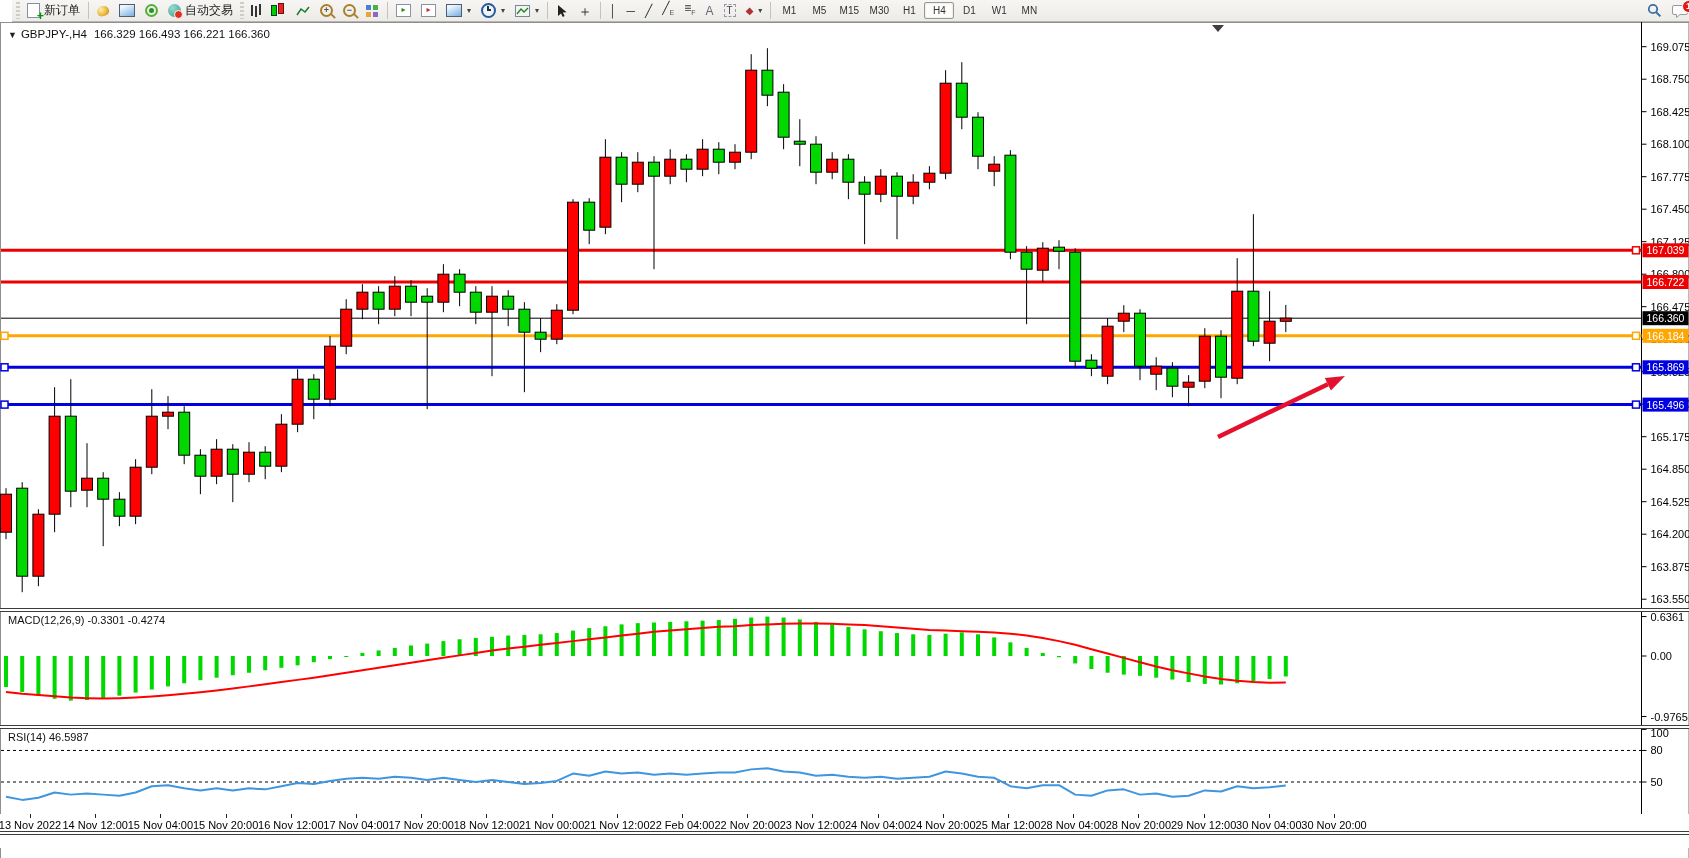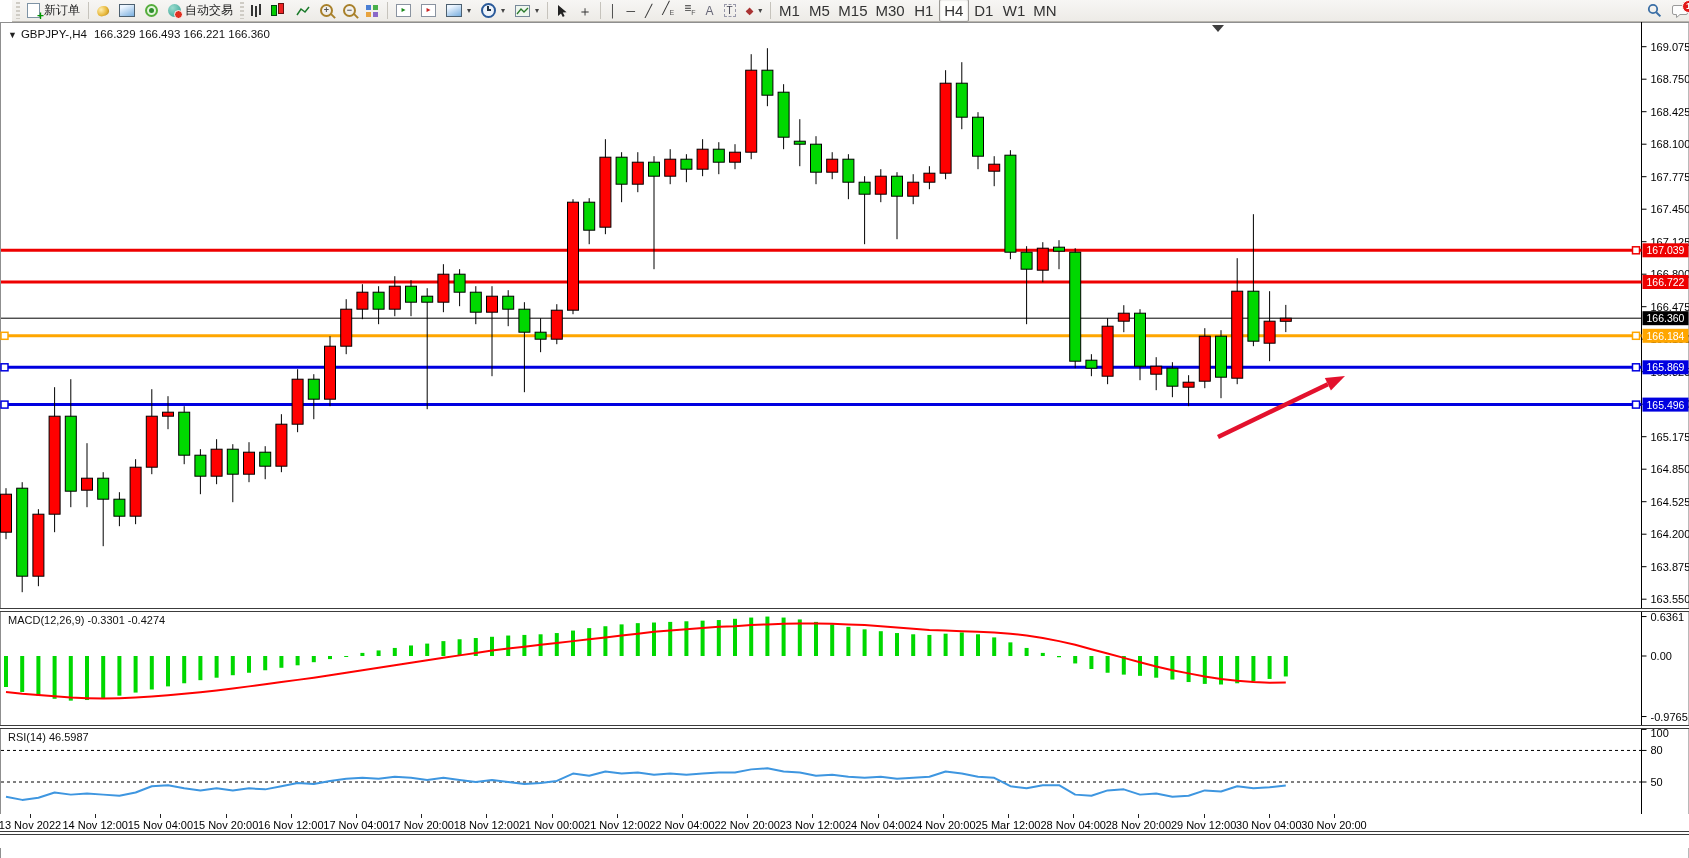--- a/index.html
+++ b/index.html
@@ -27,21 +27,21 @@
   .i-zoom{width:9px;height:9px;border:2px solid #a8802a;border-radius:50%;color:#555;font:bold 9px/8px "Liberation Sans",sans-serif;text-align:center;}
   .i-zoom::after{content:'';position:absolute;width:6px;height:2px;background:#a8802a;right:-5px;bottom:-2px;transform:rotate(45deg);}
   .i-tile{width:5px;height:5px;background:#4a7fd4;box-shadow:7px 0 0 #49b04a,0 7px 0 #e8a33d,7px 7px 0 #8a68c8;margin:0 8px 7px 0;}
   .i-frame{width:13px;height:11px;border:1px solid #8a93a0;background:#fff;font-size:8px;line-height:10px;text-align:center;}
   .i-clock{width:11px;height:11px;border:2px solid #2a5a9a;border-radius:50%;background:#eef4fc;}
   .i-clock::before{content:'';position:absolute;left:4px;top:4px;width:4px;height:2px;background:#234;}
   .i-clock::after{content:'';position:absolute;left:4px;top:1px;width:2px;height:4px;background:#234;}
   .i-glyph{font-size:12px;color:#333;line-height:14px;}
   .i-glyph sub{font-size:7px;color:#555;}
   .i-label{border:1px dashed #99a;font-size:10px;color:#445;padding:0 2px;line-height:11px;}
-  .tf{min-width:22px;text-align:center;font-size:15px;color:#333;padding:2px 3px;border:1px solid transparent;border-radius:2px;}
+  .tf{min-width:22px;text-align:center;font-size:10px;color:#333;padding:2px 3px;border:1px solid transparent;border-radius:2px;}
   .tf.active{background:#fdfdfb;border-color:#9a9894;box-shadow:inset 0 0 2px #cfcdc8;}
   .badge{position:absolute;top:-4px;right:-7px;background:#e11818;color:#fff;border-radius:8px;font:bold 9px/11px "Liberation Sans",sans-serif;padding:0 3px;border:1px solid #fff;}
   
   #chartwin{position:absolute;left:0;top:22px;width:1689px;height:836px;background:#fff;
     border-left:1px solid #8f8f8f;border-right:1px solid #b9b9b9;box-sizing:border-box;}
   #topline{position:absolute;left:0;top:22px;width:1689px;height:1px;background:#8f8f8f;}
   .pane{position:absolute;left:0;}
   #chart-title{position:absolute;left:8px;top:28px;font-size:11.5px;color:#111;z-index:5;}
   #chart-title .tri{font-size:9px;color:#222;margin-right:4px;}
   #chart-title .ohlc{margin-left:7px;}
@@ -547,21 +547,21 @@
     <div class="t-lab" style="left: 356px;">17 Nov 04:00</div>
     <div class="t-tick" style="left: 421.2px;"></div>
     <div class="t-lab" style="left: 421.2px;">17 Nov 20:00</div>
     <div class="t-tick" style="left: 486.4px;"></div>
     <div class="t-lab" style="left: 486.4px;">18 Nov 12:00</div>
     <div class="t-tick" style="left: 551.6px;"></div>
     <div class="t-lab" style="left: 551.6px;">21 Nov 00:00</div>
     <div class="t-tick" style="left: 616.8px;"></div>
     <div class="t-lab" style="left: 616.8px;">21 Nov 12:00</div>
     <div class="t-tick" style="left: 682px;"></div>
-    <div class="t-lab" style="left: 682px;">22 Nov 04:00</div>
+    <div class="t-lab" style="left: 682px;">22 Feb 04:00</div>
     <div class="t-tick" style="left: 747.2px;"></div>
     <div class="t-lab" style="left: 747.2px;">22 Nov 20:00</div>
     <div class="t-tick" style="left: 812.4px;"></div>
     <div class="t-lab" style="left: 812.4px;">23 Nov 12:00</div>
     <div class="t-tick" style="left: 877.6px;"></div>
     <div class="t-lab" style="left: 877.6px;">24 Nov 04:00</div>
     <div class="t-tick" style="left: 942.8px;"></div>
     <div class="t-lab" style="left: 942.8px;">24 Nov 20:00</div>
     <div class="t-tick" style="left: 1008px;"></div>
     <div class="t-lab" style="left: 1008px;">25 Mar 12:00</div>

